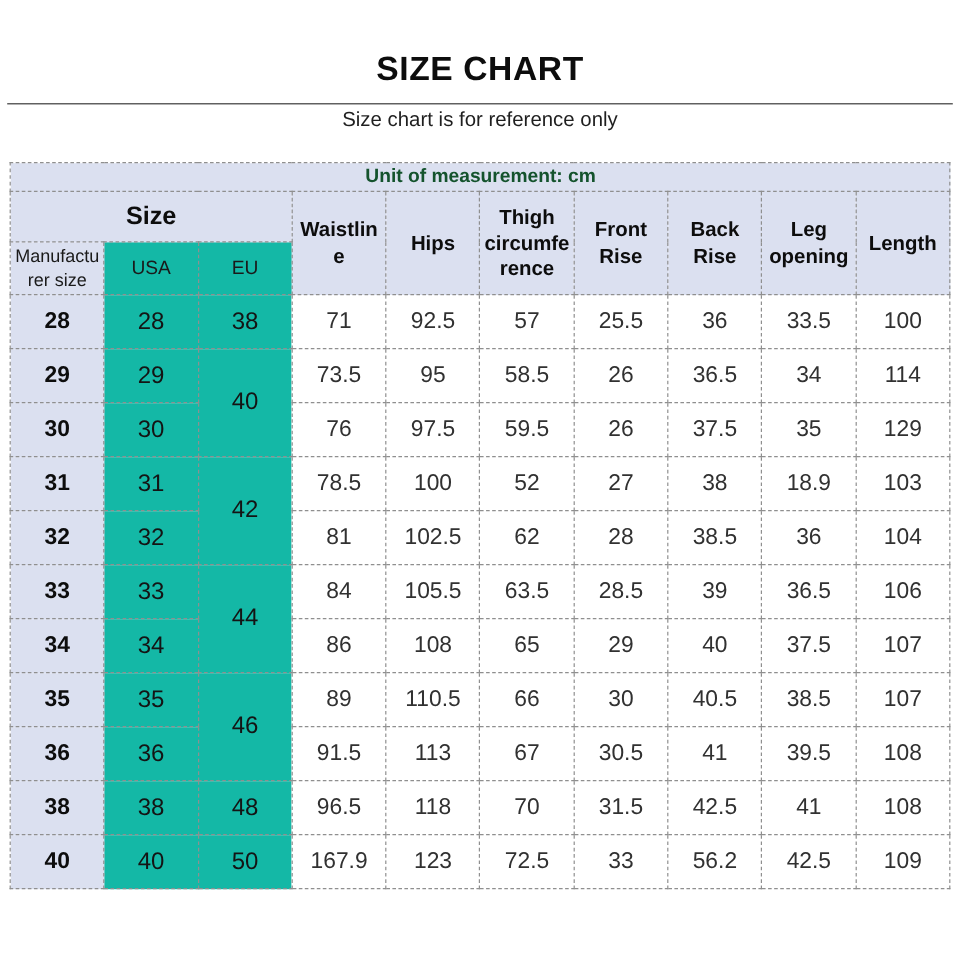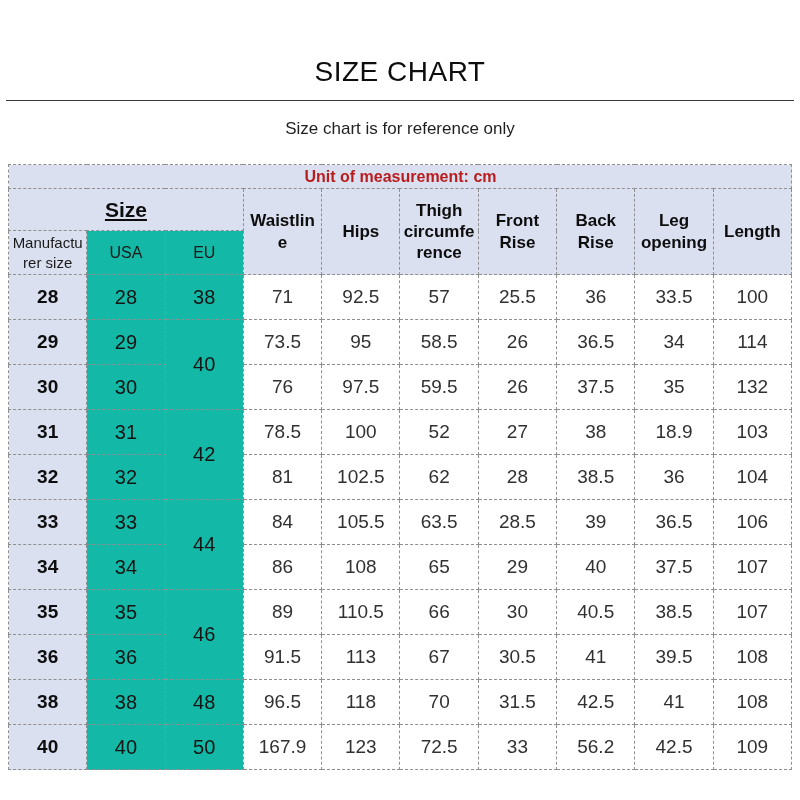--- a/index.html
+++ b/index.html
@@ -5,33 +5,33 @@
   * { margin: 0; padding: 0; box-sizing: border-box; }
   html, body {
     width: 800px; height: 800px;
     background: #ffffff;
     font-family: "Liberation Sans", "DejaVu Sans", sans-serif;
     color: #111;
   }
   .page { width: 800px; height: 800px; overflow: hidden; }
 
   .main-title {
-    padding-top: 56px;
+    padding-top: 42px;
     text-align: center;
     font-size: 28px;
-    font-weight: 400;
+    font-weight: 700;
     letter-spacing: 0.5px;
     color: #0d0d0d;
   }
   .divider {
     margin: 12px 6px 0 6px;
     border-top: 1.5px solid #3a3a3a;
   }
   .subtitle {
-    margin-top: 18px;
+    margin-top: 3px;
     text-align: center;
     font-size: 17px;
     color: #1f1f1f;
   }
 
   .table-wrap { margin: 25px 8px 0 8px; }
 
   table.size-table {
     width: 100%;
     border-collapse: collapse;
@@ -47,29 +47,28 @@
   }
 
   .bg-lav { background: #dbe0f0; }
   .bg-yel { background: #14b8a6; }
 
   .unit-cell {
     height: 24px;
     text-align: left;
     font-weight: 700;
     font-size: 16px;
-    color: #b91c1c;
+    color: #14532d;
     padding-left: 4px !important;
   }
   .size-head {
     height: 42px;
     font-size: 21px;
     font-weight: 700;
     color: #0d0d0d;
-    text-decoration: underline;
   }
   th.measure {
     font-size: 17px;
     font-weight: 700;
     line-height: 1.25;
     color: #0d0d0d;
   }
   .sub-head { height: 44px; font-size: 16px; font-weight: 400; color: #1a1a1a; }
   .mfr-head { font-size: 15px; line-height: 1.3; }
 
@@ -152,21 +151,21 @@
 
       <tr class="data-row">
         <td class="mfr bg-lav">30</td>
         <td class="usa bg-yel">30</td>
         <td class="val">76</td>
         <td class="val">97.5</td>
         <td class="val">59.5</td>
         <td class="val">26</td>
         <td class="val">37.5</td>
         <td class="val">35</td>
-        <td class="val">132</td>
+        <td class="val">129</td>
       </tr>
 
       <tr class="data-row">
         <td class="mfr bg-lav">31</td>
         <td class="usa bg-yel">31</td>
         <td rowspan="2" class="eu bg-yel">42</td>
         <td class="val">78.5</td>
         <td class="val">100</td>
         <td class="val">52</td>
         <td class="val">27</td>

